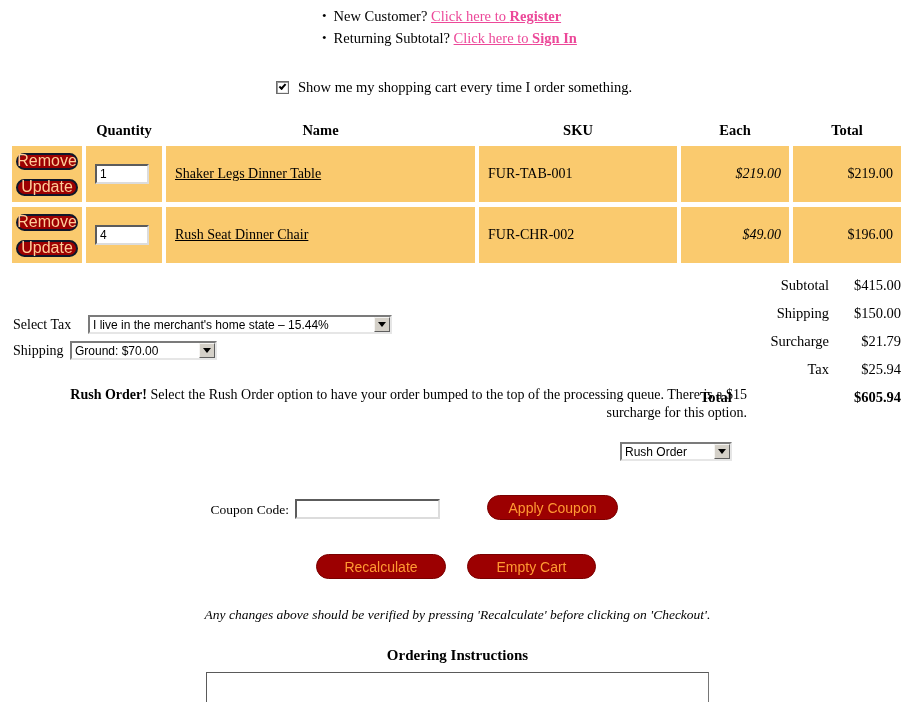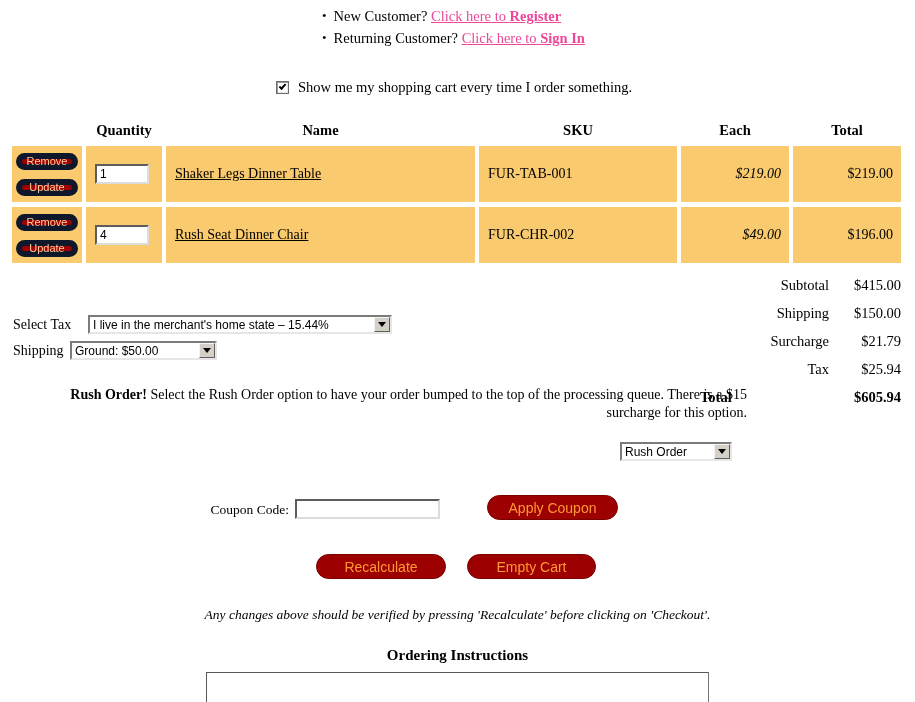--- a/index.html
+++ b/index.html
@@ -35,22 +35,22 @@
   .cart-row { position:absolute; left:0; width:915px; height:56px; }
   .row-0 { top:146px; } .row-1 { top:207px; }
   .cell { position:absolute; top:0; height:56px; background:#FACA6E; display:flex; align-items:center; }
   .cell-actions { left:12px;  width:70px; flex-direction:column; justify-content:center; gap:9px; }
   .cell-qty     { left:86px;  width:76px; }
   .cell-name    { left:166px; width:309px; padding-left:9px; }
   .cell-sku     { left:479px; width:198px; padding-left:9px; font-size:14px; }
   .cell-each    { left:681px; width:108px; justify-content:flex-end; padding-right:8px; font-style:italic; font-size:14px; }
   .cell-total   { left:793px; width:108px; justify-content:flex-end; padding-right:8px; font-size:14px; }
   .pill-sm {
-    width:62px; height:17px; background:#9C0001; border:6px solid #0f172a; border-radius:9px;
-    color:#FFCC99; font-family:"Liberation Sans", sans-serif; font-size:11px;
+    width:62px; height:17px; background:#9C0001; border:2px solid #0f172a; border-radius:9px;
+    color:#FFCC99; font-family:"Liberation Sans", sans-serif; font-size:16px;
     display:flex; align-items:center; justify-content:center; cursor:pointer;
   }
   .qty-input {
     margin-left:9px; width:54px; height:20px; background:#fff;
     border:2px solid; border-color:#5c5c5c #dcdcdc #dcdcdc #5c5c5c;
     font-family:"Liberation Sans", sans-serif; font-size:12px; padding:0 3px; color:#000;
   }
   .product-link { color:#000; text-decoration:underline; font-size:14px; cursor:pointer; }
   
   .summary { position:absolute; left:700px; top:277px; width:201px; }
@@ -110,21 +110,21 @@
 </head>
 <body>
 
 <div class="page">
 
   <div class="top-links">
     <div class="link-line">
       <span class="bullet">•</span><span>New Customer? </span><a class="cart-link"><span>Click here to </span><b>Register</b></a>
     </div>
     <div class="link-line">
-      <span class="bullet">•</span><span>Returning Customer? </span><a class="cart-link"><span>Click here to </span><b>Sign In</b></a>
+      <span class="bullet">•</span><span>Returning Subtotal? </span><a class="cart-link"><span>Click here to </span><b>Sign In</b></a>
     </div>
   </div>
 
   <div class="pref-row">
     <span class="checkbox" data-checked="true">
         <span class="check-icon"></span>
       </span>
     <span class="pref-label">Show me my shopping cart every time I order something.</span>
   </div>
 
@@ -204,21 +204,21 @@
   <div class="field-label lbl-tax">Select Tax</div>
   <div class="select tax-select">
     <span class="select-text">I live in the merchant's home state – 15.44%</span>
     <span class="select-arrow">
         <span class="arrow-glyph"></span>
       </span>
   </div>
 
   <div class="field-label lbl-ship">Shipping</div>
   <div class="select ship-select">
-    <span class="select-text">Ground: $50.00</span>
+    <span class="select-text">Ground: $70.00</span>
     <span class="select-arrow">
         <span class="arrow-glyph"></span>
       </span>
   </div>
 
   <div class="rush-text">
     <b>Rush Order!</b><span> Select the Rush Order option to have your order bumped to the top of the processing queue. There is a $15 surcharge for this option.</span>
   </div>
 
   <div class="select rush-select">

